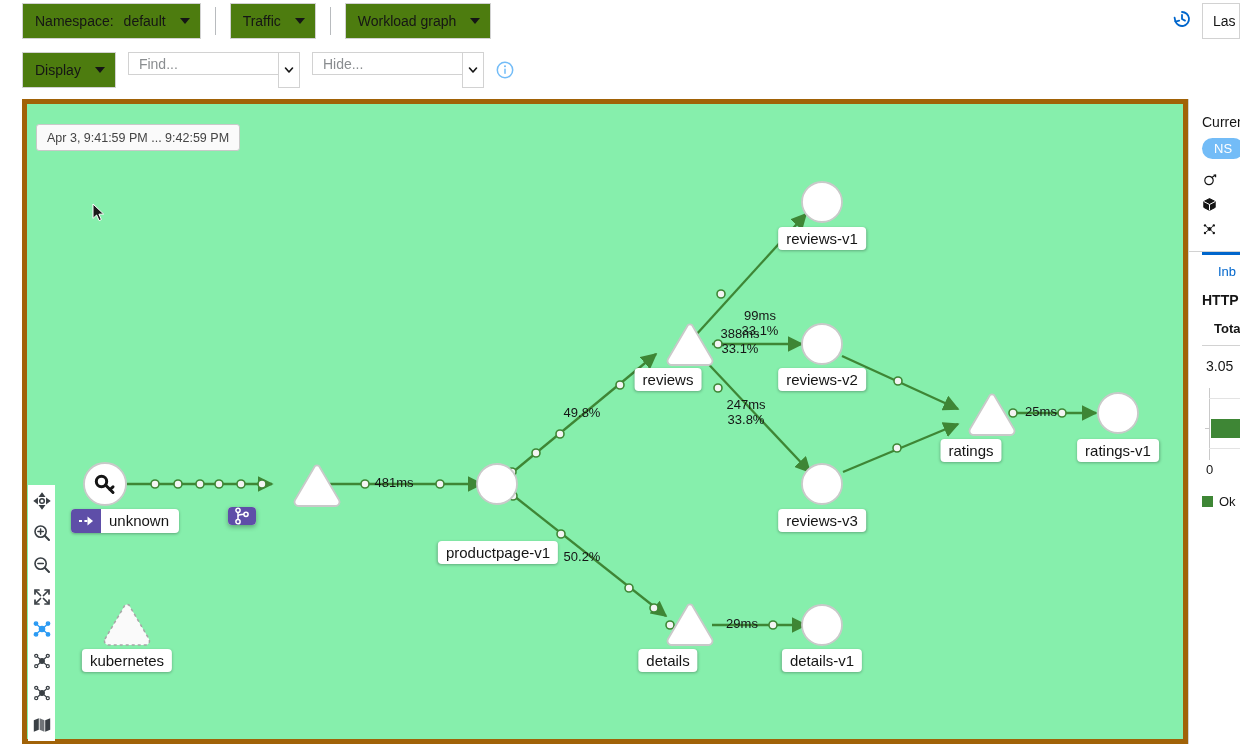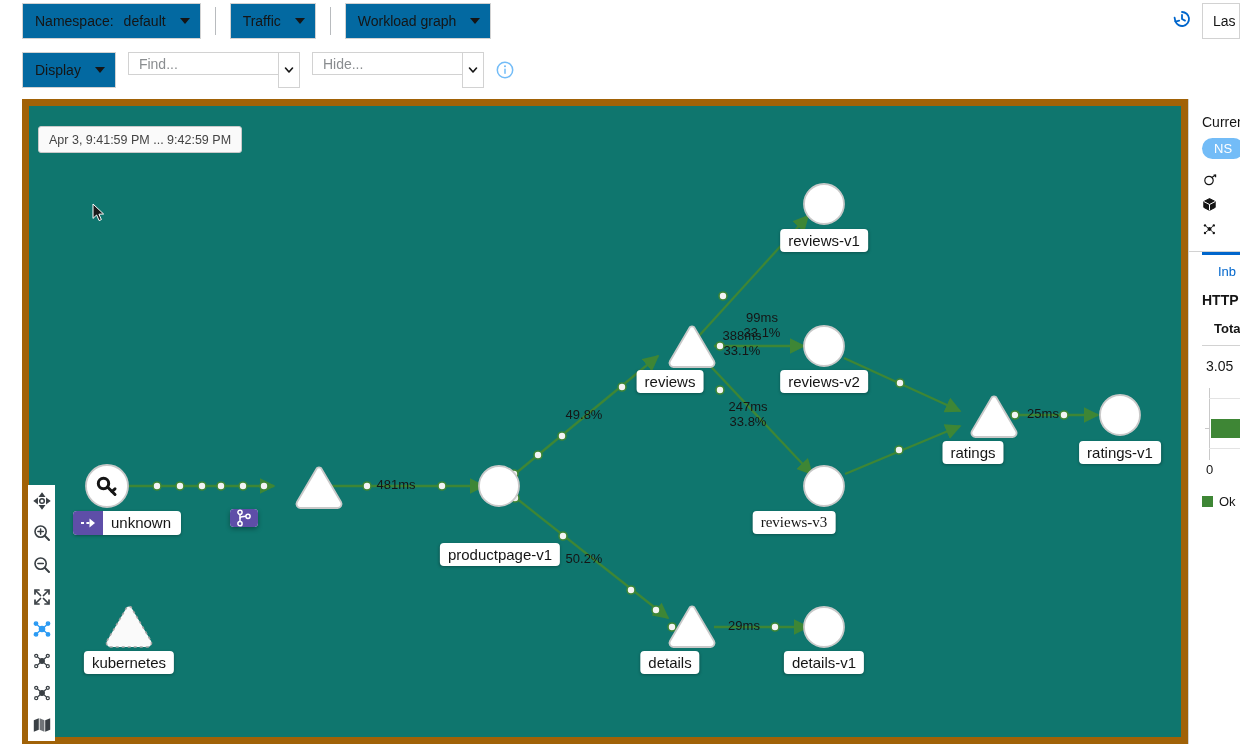--- a/index.html
+++ b/index.html
@@ -19,21 +19,21 @@
     position: absolute; left: 0; width: 1240px;
     background: #ffffff;
     display: flex; align-items: center;
   }
   #row1 { top: 0; height: 41px; padding-left: 22px; }
   #row2 { top: 41px; height: 58px; padding-left: 22px; }
 
   .select-box {
     height: 36px;
     border: 1px solid #d2d2d2;
-    background: #0369a1;
+    background: #4d7c0f;
     display: flex; align-items: center;
     padding: 0 10px 0 12px;
     gap: 10px;
     color: #151515;
     font-size: 14px;
     white-space: nowrap;
     cursor: pointer;
   }
   .select-box .caret {
     width: 0; height: 0;
@@ -80,22 +80,22 @@
     display: flex; align-items: center; padding: 0 10px;
     font-size: 14px; color: #151515;
     overflow: hidden;
   }
 
   
   #canvas {
     position: absolute;
     left: 22px; top: 99px;
     width: 1166px; height: 645px;
-    background: #0f766e;
-    border: 7px solid #a16207;
+    background: #86efac;
+    border: 5px solid #a16207;
     overflow: hidden;
   }
   #graph-svg { position: absolute; left: 0; top: 0; }
 
   .time-range-badge {
     position: absolute; left: 9px; top: 20px;
     height: 27px;
     border: 1px solid #c9c9c9; border-radius: 3px;
     background: #fafafa;
     display: flex; align-items: center;
@@ -399,21 +399,21 @@
     </div>
     <div class="node-chip" style="left:641px; top:264px;">
       <span>reviews</span>
     </div>
     <div class="node-chip" style="left:795px; top:123px;">
       <span>reviews-v1</span>
     </div>
     <div class="node-chip" style="left:795px; top:264px;">
       <span>reviews-v2</span>
     </div>
-    <div class="node-chip" style="left:765px; top:405px;font-family:Liberation Serif, serif;">
+    <div class="node-chip" style="left:795px; top:405px;">
       <span>reviews-v3</span>
     </div>
     <div class="node-chip" style="left:944px; top:335px;">
       <span>ratings</span>
     </div>
     <div class="node-chip" style="left:1091px; top:335px;">
       <span>ratings-v1</span>
     </div>
     <div class="node-chip" style="left:641px; top:545px;">
       <span>details</span>

